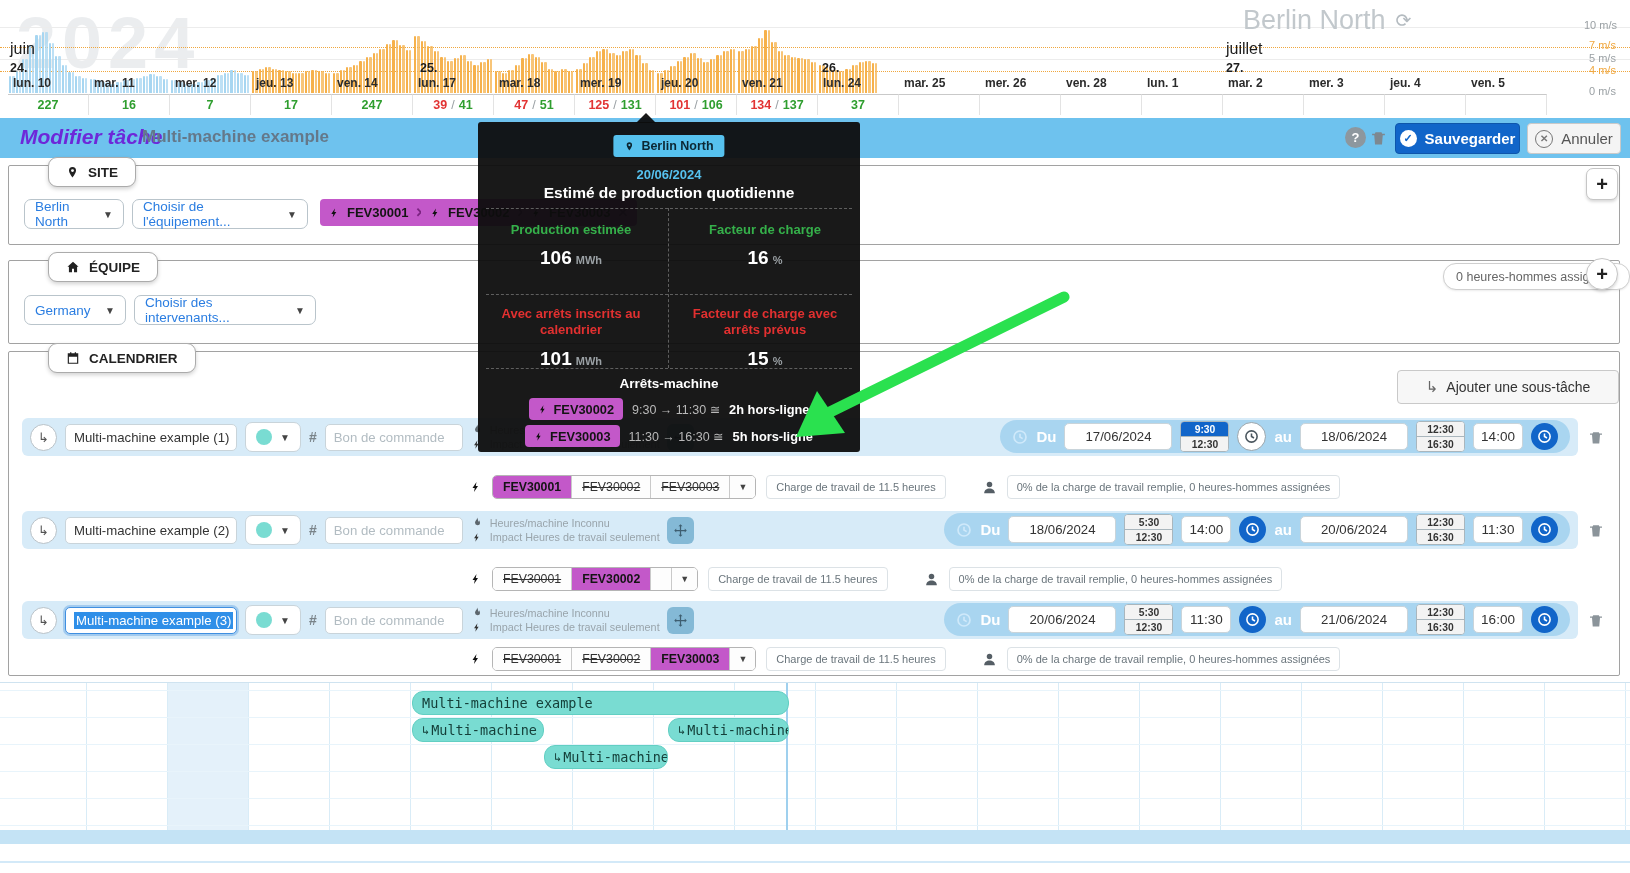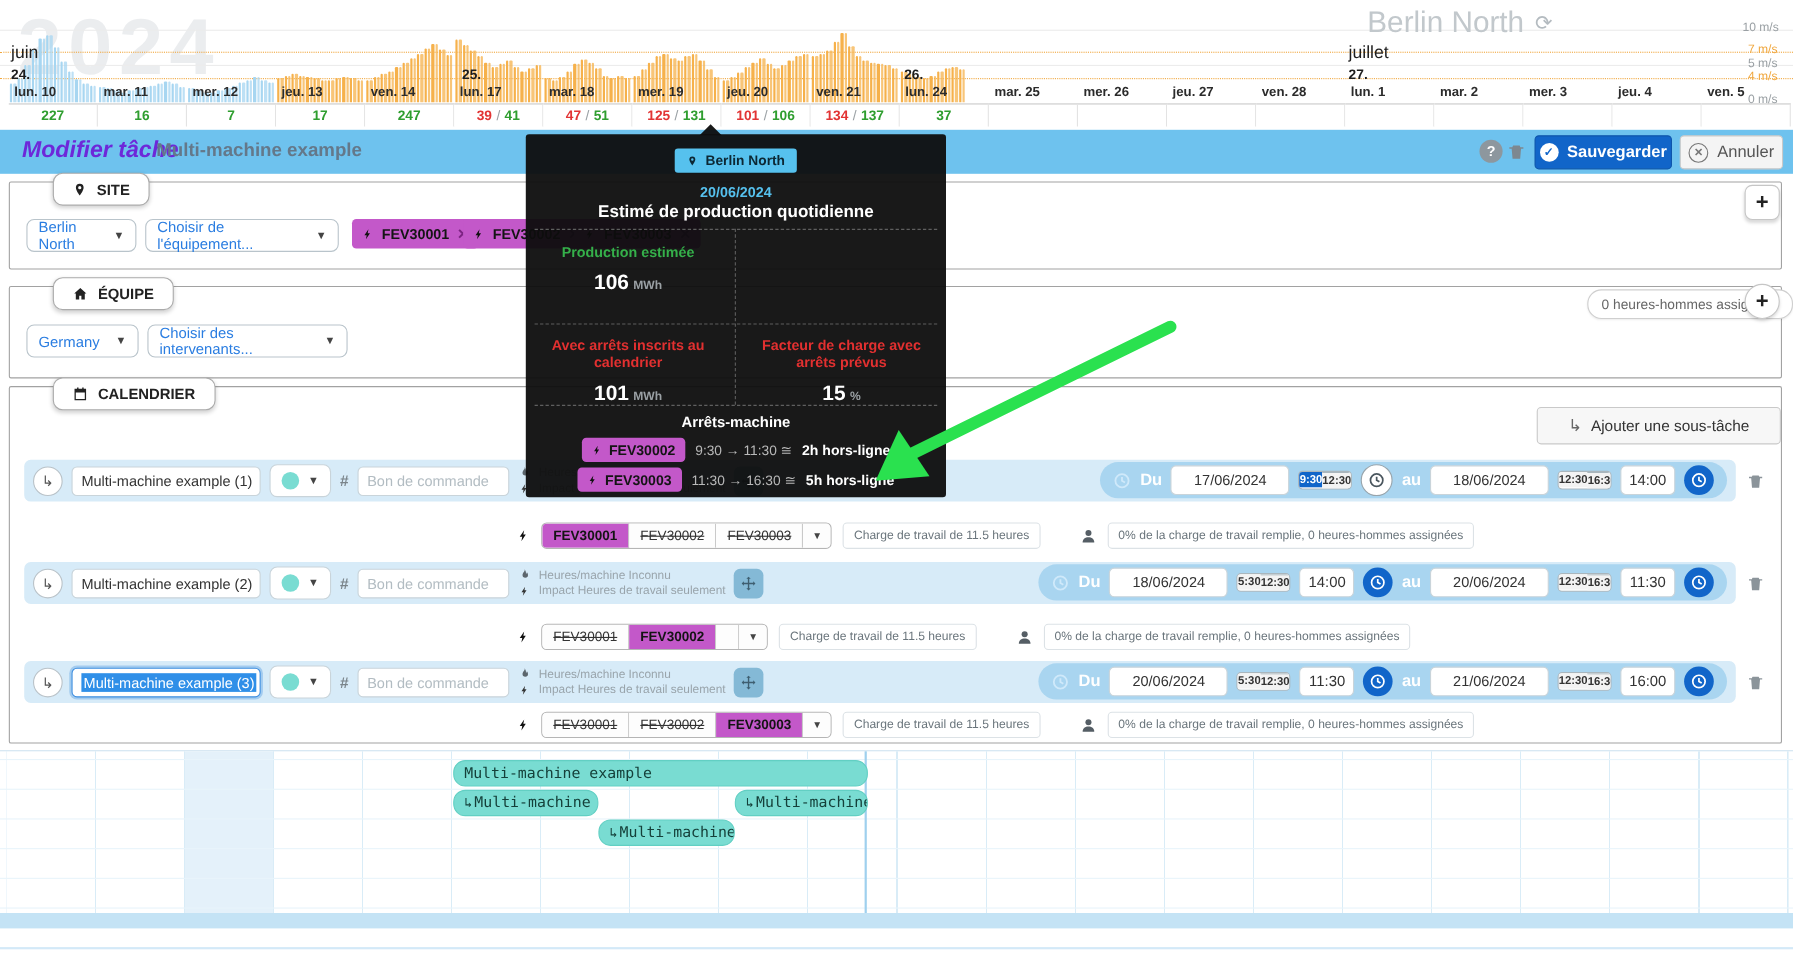--- a/index.html
+++ b/index.html
@@ -60,21 +60,21 @@
   .dot{width:16px;height:16px;border-radius:50%;background:#79dcd2;}
   .hash{color:#7a848a;font-weight:bold;font-size:14px;}
   .metas{display:flex;gap:7px;align-items:center;}
   .micons{display:flex;flex-direction:column;align-items:center;gap:2px;}
   .mtxt{display:flex;flex-direction:column;font-size:10.8px;color:#99a4ab;line-height:1.3;white-space:nowrap;}
   .movebtn{width:27px;height:27px;border-radius:6px;background:#84b9d6;display:flex;align-items:center;justify-content:center;}
   .dates{position:absolute;right:8px;top:2px;height:33px;border-radius:17px;background:#a9d5f0;display:flex;align-items:center;gap:8px;padding:0 12px;}
   .dulab{color:#fff;font-weight:bold;font-size:15px;}
   .dfi{width:108px;justify-content:center;}
   .tfi{width:50px;justify-content:center;font-size:13.5px;}
-  .tstack{width:47px;border:1px solid #a9b6bd;border-radius:4px;overflow:hidden;display:flex;flex-direction:row;background:#fff;}
+  .tstack{width:47px;border:1px solid #a9b6bd;border-radius:4px;overflow:hidden;display:flex;flex-direction:column;background:#fff;}
   .tstack .t{height:14px;font-size:10.3px;font-weight:bold;color:#333;background:#f3f3f3;display:flex;align-items:center;justify-content:center;}
   .tstack .t + .t{border-top:1px solid #a9b6bd;}
   .tstack .t.sel{background:#1165c9;color:#fff;}
   .clockbtn{width:27px;height:27px;border-radius:50%;background:#1165c9;display:flex;align-items:center;justify-content:center;flex:none;cursor:pointer;}
   .clockbtn.light{background:#fff;border:1px solid #98a4ab;}
   .rowtrash{position:absolute;left:1588px;z-index:1;cursor:pointer;}
 
   
   .mline{position:absolute;left:470px;height:26px;display:flex;align-items:center;gap:10px;z-index:1;}
   .seg{display:flex;border:1px solid #b5b5b5;border-radius:5px;overflow:hidden;background:#fff;height:24px;box-sizing:border-box;}
@@ -499,25 +499,20 @@
           <div class="day-label">mar. 25</div>
           <div class="val"></div>
         </div>
         <div class="day-col">
           <div class="bars"></div>
           <div class="day-label">mer. 26</div>
           <div class="val"></div>
         </div>
         <div class="day-col">
           <div class="bars"></div>
-          <div class="day-label">jeu. 27</div>
-          <div class="val"></div>
-        </div>
-        <div class="day-col">
-          <div class="bars"></div>
           <div class="day-label">ven. 28</div>
           <div class="val"></div>
         </div>
         <div class="day-col">
           <div class="bars"></div>
           <div class="day-label">lun. 1</div>
           <div class="val"></div>
         </div>
         <div class="day-col">
           <div class="bars"></div>
@@ -982,20 +977,24 @@
       <span>Berlin North</span>
     </div>
     <div class="tt-date">20/06/2024</div>
     <div class="tt-title">Estimé de production quotidienne</div>
     <div class="hd" style="top:86px"></div>
     <div class="vd"></div>
     <div class="cell" style="left:3px;top:100px">
       <div class="lab-g">Production estimée</div>
       <div class="cval"><span class="big">106</span><span class="unit">MWh</span></div>
     </div>
+    <div class="cell" style="left:197px;top:100px">
+      <div class="lab-g">Facteur de charge</div>
+      <div class="cval"><span class="big">16</span><span class="unit">%</span></div>
+    </div>
     <div class="hd" style="top:172px"></div>
     <div class="cell" style="left:3px;top:184px">
       <div class="lab-r" style="padding:0 18px">Avec arrêts inscrits au calendrier</div>
       <div class="cval"><span class="big">101</span><span class="unit">MWh</span></div>
     </div>
     <div class="cell" style="left:197px;top:184px">
       <div class="lab-r" style="padding:0 14px">Facteur de charge avec arrêts prévus</div>
       <div class="cval"><span class="big">15</span><span class="unit">%</span></div>
     </div>
     <div class="hd" style="top:246px"></div>

